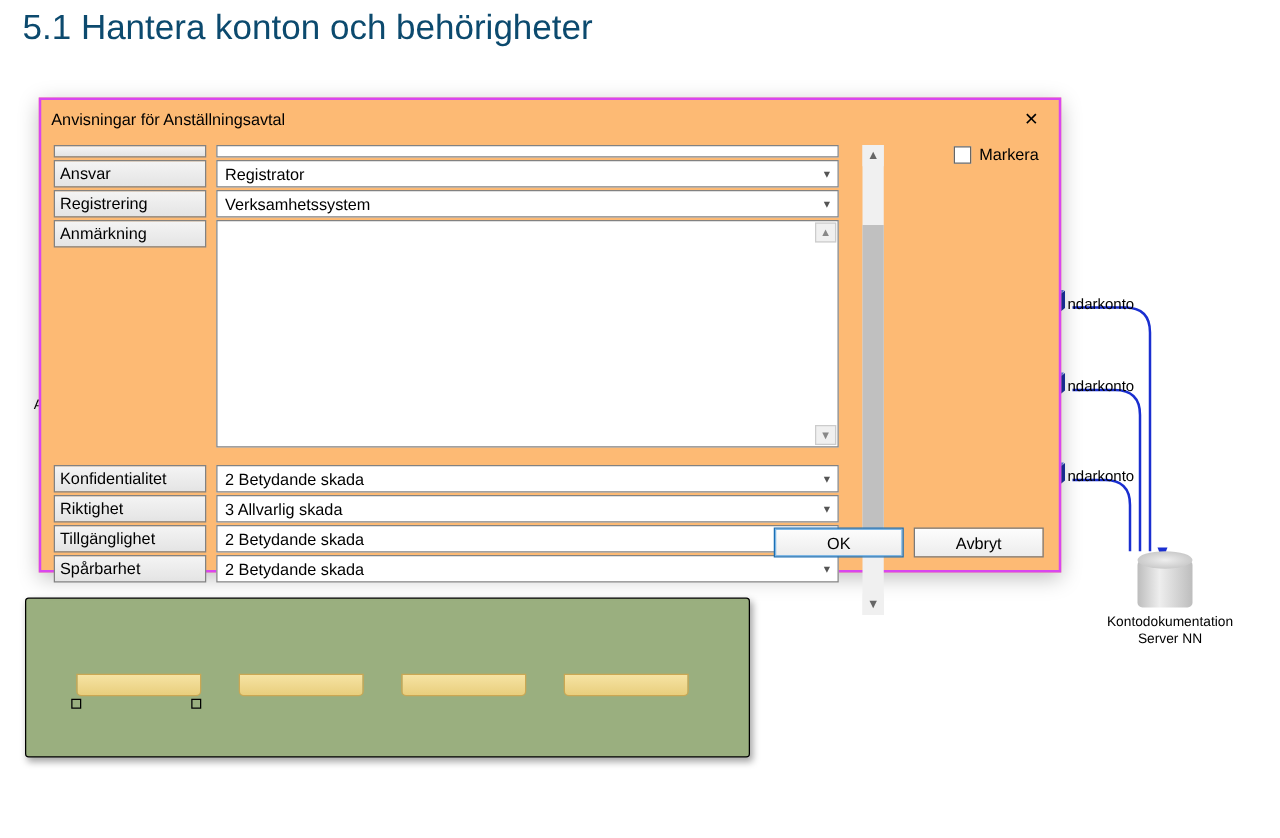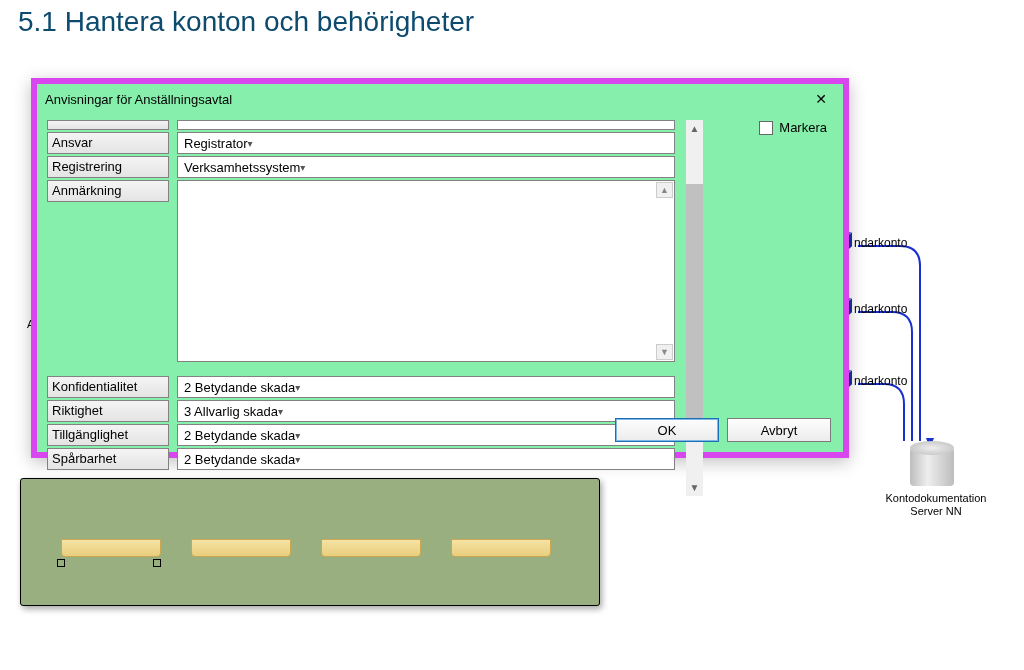--- a/index.html
+++ b/index.html
@@ -112,22 +112,22 @@
       position:absolute; left:0; top:0; width:190px; height:300px; pointer-events:none;
     }
 
     
     .dialog {
       position: absolute;
       left: 31px;
       top: 78px;
       width: 818px;
       height: 380px;
-      background: #86efac;
-      border: 6px solid #d946ef;
+      background: #fdba74;
+      border: 2px solid #d946ef;
       box-shadow: 0 4px 16px rgba(0,0,0,0.25);
     }
     .titlebar {
       height: 30px;
       display: flex;
       align-items: center;
       justify-content: space-between;
       padding: 0 0 0 8px;
       font-size: 13px;
     }
@@ -155,21 +155,21 @@
       padding: 2px 4px;
       font-size:13px;
     }
     .blank-lbl { height:6px; }
     .sel {
       flex:1; height:22px;
       border:1px solid #828282;
       background:#fff;
       padding:2px 6px;
       font-size:13px;
-      display:flex; align-items:center; 
+      display:flex; align-items:center; justify-content:space-between;
     }
     .sel .chev { color:#555; font-size:10px; }
     .txtarea {
       flex:1; height:182px;
       border:1px solid #828282;
       background:#fff;
       position:relative;
     }
     .txtarea .sb-up, .txtarea .sb-down {
       position:absolute; right:1px; width:17px;height:16px;

